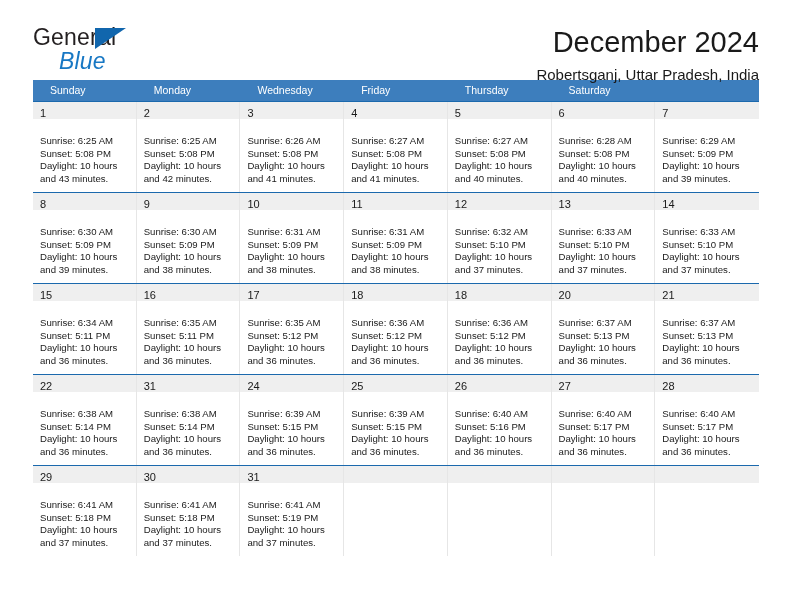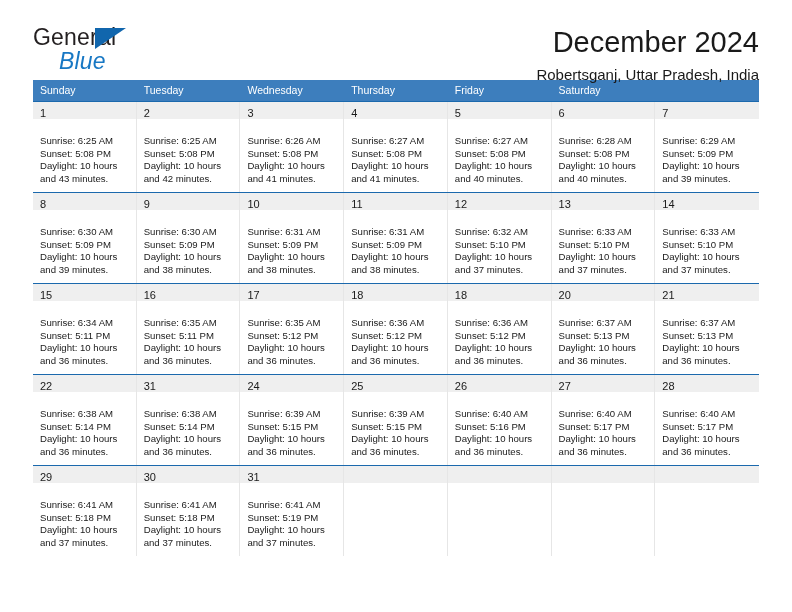--- a/index.html
+++ b/index.html
@@ -85,21 +85,21 @@
     width: 726px;
   }
   .weekdays {
     display: grid;
     grid-template-columns: repeat(7, 1fr);
     background: #3d7ebd;
   }
   .weekday {
     color: #ffffff;
     font-size: 10.5px;
-    padding: 4px 0 5px 7px;
+    padding: 4px 0 5px 17px;
     box-sizing: border-box;
     white-space: nowrap;
   }
   .week {
     display: grid;
     grid-template-columns: repeat(7, 1fr);
     border-top: 1.5px solid #1b69ad;
   }
   .week:first-of-type {
     border-top: none;
@@ -155,24 +155,24 @@
       <div class="cal-title">December 2024</div>
       <div class="cal-subtitle">Robertsganj, Uttar Pradesh, India</div>
     </div>
 
   </div>
 
   <div class="calendar">
 
     <div class="weekdays">
       <div class="weekday">Sunday</div>
-      <div class="weekday">Tuesday</div>
+      <div class="weekday">Monday</div>
       <div class="weekday">Wednesday</div>
+      <div class="weekday">Friday</div>
       <div class="weekday">Thursday</div>
-      <div class="weekday">Friday</div>
       <div class="weekday">Saturday</div>
     </div>
 
     <div class="week">
       <div class="cell">
         <div class="daynum-band"><span class="daynum">1</span></div>
         <div class="cell-body">
           <div class="cell-line">Sunrise: 6:25 AM</div>
           <div class="cell-line">Sunset: 5:08 PM</div>
           <div class="cell-line">Daylight: 10 hours</div>

